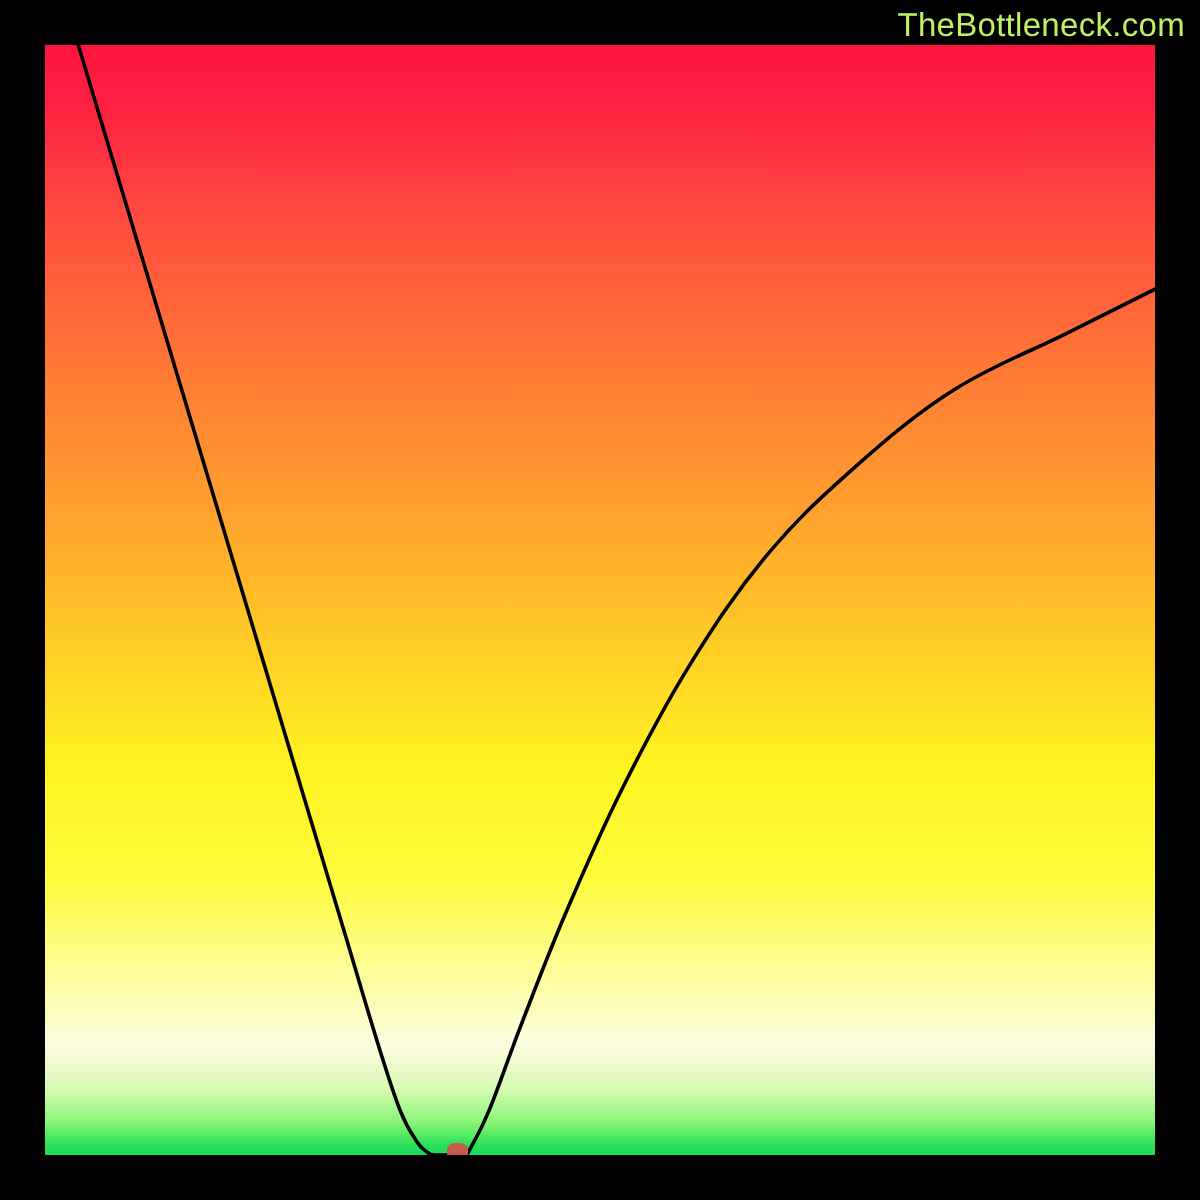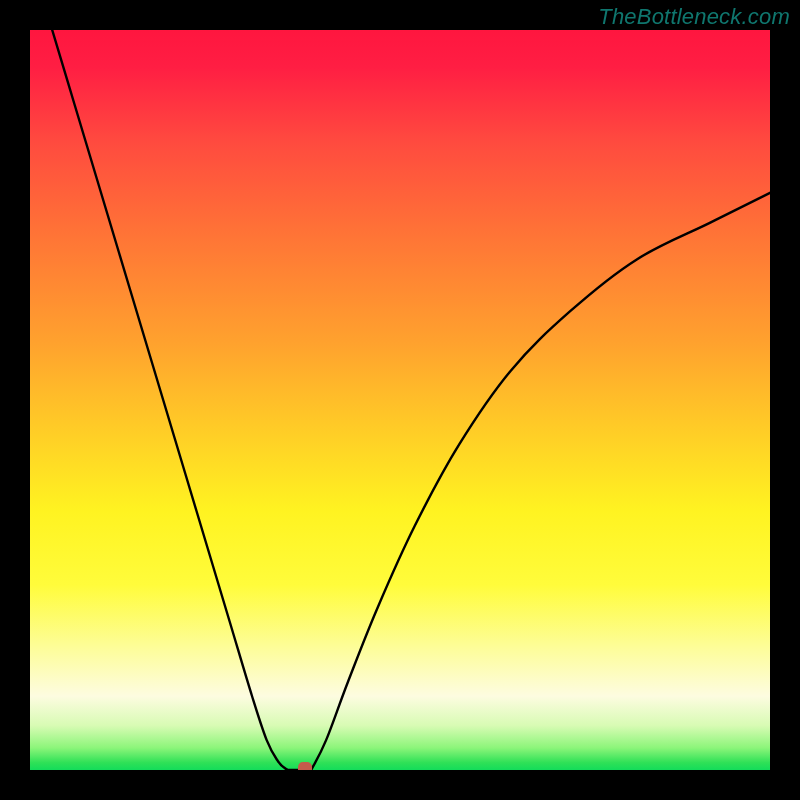--- a/index.html
+++ b/index.html
@@ -53,26 +53,25 @@
     width: 14px;
     height: 12px;
     border-radius: 5px;
     background: #c55b4b;
     transform: translate(-50%, -50%);
   }
   .watermark {
     position: absolute;
     top: 4px;
     right: 10px;
-    color: #0f766e;
+    color: #bef264;
     font-size: 22px;
     font-weight: 500;
     letter-spacing: 0.2px;
     user-select: none;
-    font-style: italic;
   }
   svg.curve {
     position: absolute;
     inset: 0;
     width: 100%;
     height: 100%;
   }
 </style>
 </head>
 <body>

